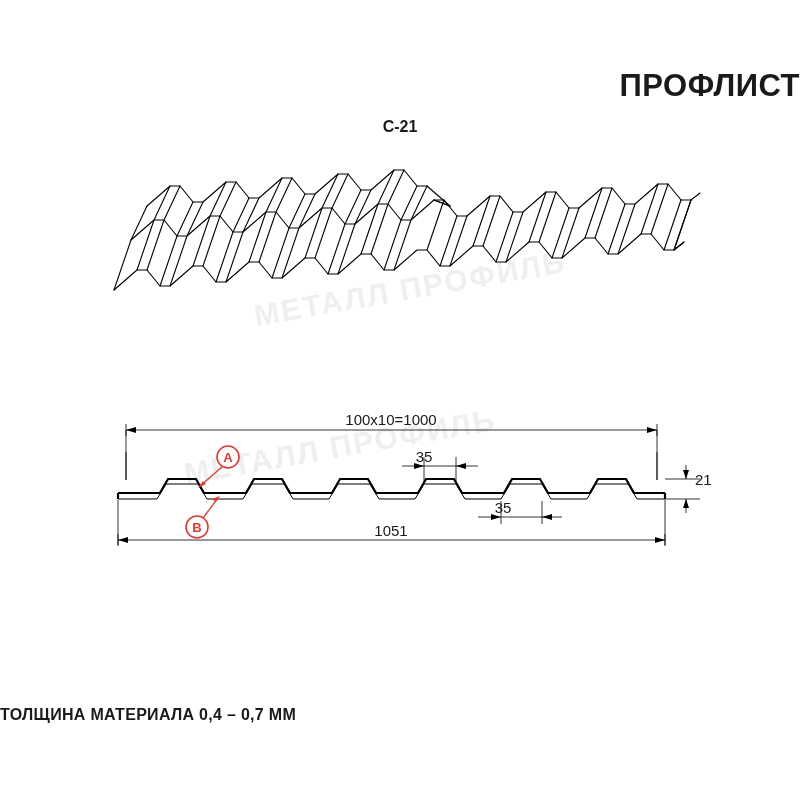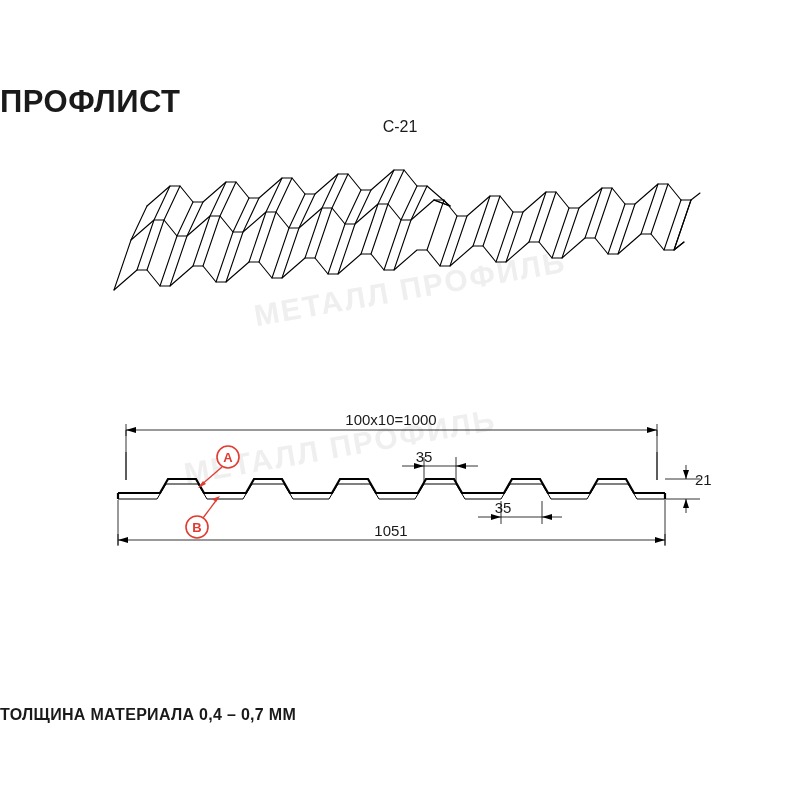--- a/index.html
+++ b/index.html
@@ -17,34 +17,33 @@
   }
   .page {
     position: absolute;
     inset: 0;
   }
   .title {
     position: absolute;
     left: 0;
     right: 0;
     top: 68px;
-    text-align: left;
+    text-align: right;
     font-size: 31px;
     font-weight: bold;
     letter-spacing: 0.5px;
-    margin-top: 16px;
   }
   .subtitle {
     position: absolute;
     left: 0;
     right: 0;
     top: 118px;
     text-align: center;
     font-size: 16px;
-    font-weight: normal;
+    font-weight: bold;
   }
   .footer-note {
     position: absolute;
     left: 0;
     right: 0;
     top: 706px;
     font-size: 16px;
     font-weight: bold;
     letter-spacing: 0.3px;
   }

